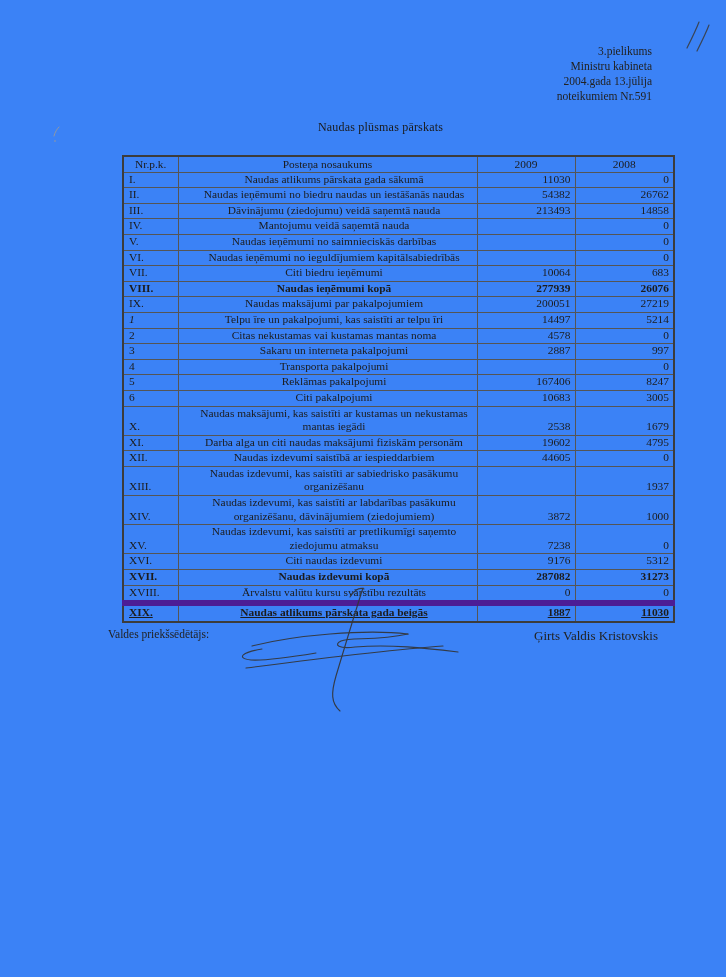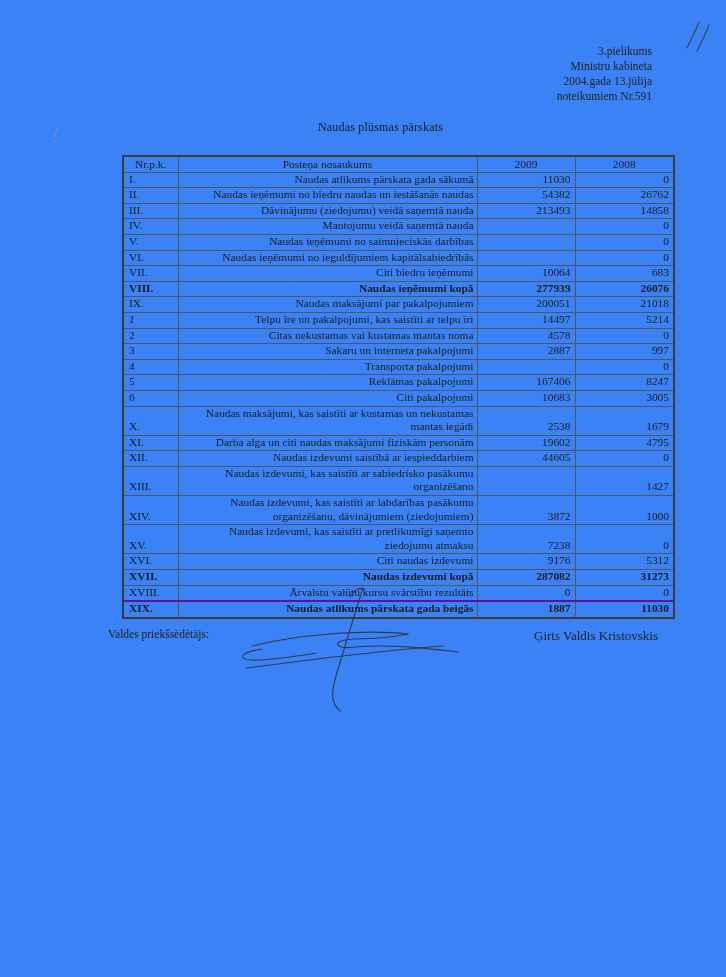--- a/index.html
+++ b/index.html
@@ -51,24 +51,24 @@
     line-height: 13.6px;
     vertical-align: bottom;
     overflow: hidden;
   }
   table.cashflow th {
     font-weight: normal;
     text-align: center;
     padding: 1px 3px 0 3px;
   }
   td.col-num { padding: 0 2px 1px 5px; text-align: left; }
-  td.col-label { padding: 0 3px 1px 16px; text-align: right; }
+  td.col-label { padding: 0 3px 1px 16px; text-align: center; }
   td.col-val { padding: 0 4px 1px 2px; text-align: right; }
   tr.bold td { font-weight: bold; }
-  tr.thick-top td { border-top: 2px solid #4c1d95; }
+  tr.thick-top td { border-top: 6px solid #4c1d95; text-decoration: underline; }
   td.italic { font-style: italic; }
   .footer-left {
     position: absolute;
     top: 628px;
     left: 108px;
     font-size: 11.5px;
     color: #222;
   }
   .footer-right {
     position: absolute;
@@ -160,21 +160,21 @@
           <tr class="bold">
             <td class="col-num">VIII.</td>
             <td class="col-label">Naudas ieņēmumi kopā</td>
             <td class="col-val">277939</td>
             <td class="col-val">26076</td>
           </tr>
           <tr>
             <td class="col-num">IX.</td>
             <td class="col-label">Naudas maksājumi par pakalpojumiem</td>
             <td class="col-val">200051</td>
-            <td class="col-val">21018</td>
+            <td class="col-val">27219</td>
           </tr>
           <tr>
             <td class="col-num italic">1</td>
             <td class="col-label">Telpu īre un pakalpojumi, kas saistīti ar telpu īri</td>
             <td class="col-val">14497</td>
             <td class="col-val">5214</td>
           </tr>
           <tr>
             <td class="col-num">2</td>
             <td class="col-label">Citas nekustamas vai kustamas mantas noma</td>
@@ -220,21 +220,21 @@
           <tr>
             <td class="col-num">XII.</td>
             <td class="col-label">Naudas izdevumi saistībā ar iespieddarbiem</td>
             <td class="col-val">44605</td>
             <td class="col-val">0</td>
           </tr>
           <tr>
             <td class="col-num">XIII.</td>
             <td class="col-label">Naudas izdevumi, kas saistīti ar sabiedrisko pasākumu organizēšanu</td>
             <td class="col-val"></td>
-            <td class="col-val">1427</td>
+            <td class="col-val">1937</td>
           </tr>
           <tr>
             <td class="col-num">XIV.</td>
             <td class="col-label">Naudas izdevumi, kas saistīti ar labdarības pasākumu organizēšanu, dāvinājumiem (ziedojumiem)</td>
             <td class="col-val">3872</td>
             <td class="col-val">1000</td>
           </tr>
           <tr>
             <td class="col-num">XV.</td>
             <td class="col-label">Naudas izdevumi, kas saistīti ar pretlikumīgi saņemto ziedojumu atmaksu</td>

